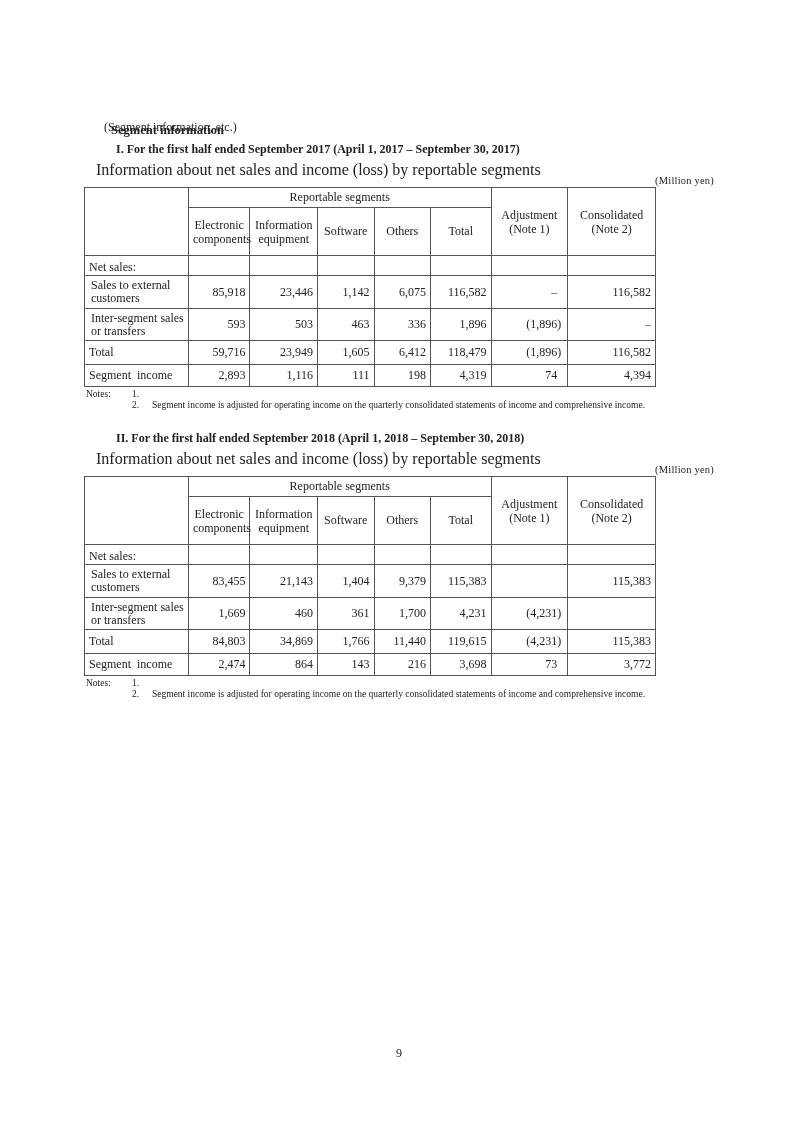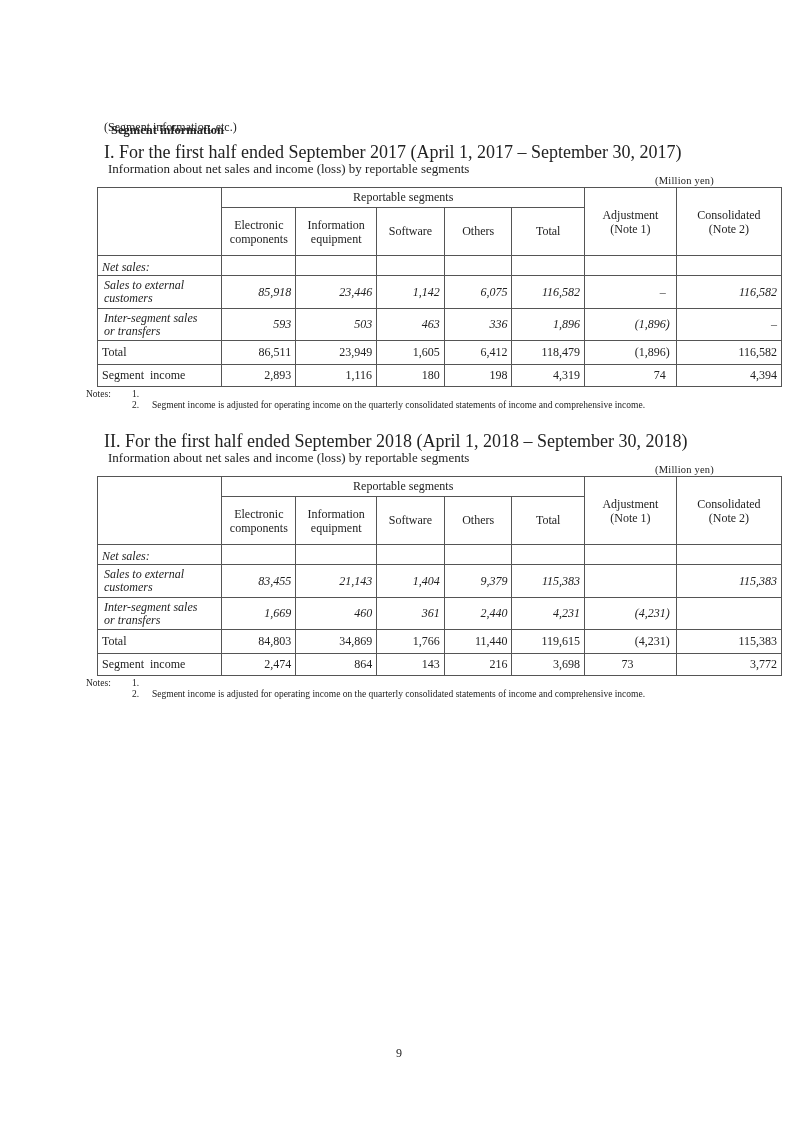--- a/index.html
+++ b/index.html
@@ -1,36 +1,36 @@
 <!DOCTYPE html>
 <html><head>
 <meta charset="utf-8">
 <style>
   html, body { margin: 0; padding: 0; background: #ffffff; }
   body { width: 800px; height: 1131px; position: relative; font-family: "Liberation Serif", "DejaVu Serif", serif; color: #222; font-size: 12px; }
   .abs { position: absolute; white-space: nowrap; }
   .h-paren { left: 104px; top: 120px; font-size: 12px; }
   .h-bold { left: 111px; top: 123px; font-size: 12.5px; font-weight: bold; }
-  .sec-title { left: 104px; font-size: 18px; }
-  .sec-sub { left: 108px; font-size: 13px; }
+  .sec-title { left: 116px; font-size: 12px; font-weight: bold; }
+  .sec-sub { left: 96px; font-size: 16px; }
   .unit { right: 86px; font-size: 10.5px; letter-spacing: 0.2px; }
-  table.seg { position: absolute; left: 84px; width: 685px; border-collapse: collapse; font-size: 12px; table-layout: fixed; margin-left: 13px; }
+  table.seg { position: absolute; left: 84px; width: 572px; border-collapse: collapse; font-size: 12px; table-layout: fixed; }
   table.seg td { border: 1px solid #555; padding: 0 4px; vertical-align: middle; }
   .c-label { width: 103px; }
   .c-ec { width: 61px; }
   .c-ie { width: 67px; }
   .c-sw { width: 56px; }
   .c-ot { width: 56px; }
   .c-tt { width: 60px; }
   .c-ad { width: 76px; }
   .c-cn { width: 87px; }
   .ctr { text-align: center; }
   .num { text-align: right; }
   .hdr-small { line-height: 14px; }
-  .rows-block td { border-top: none; border-bottom: none; font-style: italic; }
+  .rows-block td { border-top: none; border-bottom: none; }
   .lbl-block { line-height: 13px; }
   .lbl-indent { padding-left: 2px; display: block; }
   .notes { left: 86px; font-size: 9.5px; line-height: 11px; }
   .notes .row { display: flex; align-items: flex-end; }
   .notes .n-lead { width: 46px; }
   .notes .n-num { width: 20px; }
   .pageno { left: 396px; top: 1046px; font-size: 12px; }
   .dash { color: #444; }
 </style>
 </head>
@@ -99,33 +99,33 @@
     <td class="num">593</td>
     <td class="num">503</td>
     <td class="num">463</td>
     <td class="num">336</td>
     <td class="num">1,896</td>
     <td class="num" style="padding-right:6px;">(1,896)</td>
     <td class="num dash">–</td>
   </tr>
   <tr style="height:24px;">
     <td>Total</td>
-    <td class="num">86,511</td>
+    <td class="num">59,716</td>
     <td class="num">23,949</td>
     <td class="num">1,605</td>
     <td class="num">6,412</td>
     <td class="num">118,479</td>
     <td class="num" style="padding-right:6px;">(1,896)</td>
     <td class="num">116,582</td>
   </tr>
   <tr style="height:22px;">
     <td style="white-space:pre;">Segment  income</td>
     <td class="num">2,893</td>
     <td class="num">1,116</td>
-    <td class="num">180</td>
+    <td class="num">111</td>
     <td class="num">198</td>
     <td class="num">4,319</td>
     <td class="num" style="padding-right:10px;">74</td>
     <td class="num">4,394</td>
   </tr>
 </tbody>
   </table>
 
 <div class="abs notes" style="top:389px;">
   <div class="row">
@@ -192,21 +192,21 @@
     <td class="num">115,383</td>
   </tr>
   <tr class="rows-block" style="height:32px;">
     <td class="lbl-block">
           <span class="lbl-indent">Inter-segment sales</span>
           <span class="lbl-indent">or transfers</span>
         </td>
     <td class="num">1,669</td>
     <td class="num">460</td>
     <td class="num">361</td>
-    <td class="num">2,440</td>
+    <td class="num">1,700</td>
     <td class="num">4,231</td>
     <td class="num" style="padding-right:6px;">(4,231)</td>
     <td class="num"></td>
   </tr>
   <tr style="height:24px;">
     <td>Total</td>
     <td class="num">84,803</td>
     <td class="num">34,869</td>
     <td class="num">1,766</td>
     <td class="num">11,440</td>
@@ -214,21 +214,21 @@
     <td class="num" style="padding-right:6px;">(4,231)</td>
     <td class="num">115,383</td>
   </tr>
   <tr style="height:22px;">
     <td style="white-space:pre;">Segment  income</td>
     <td class="num">2,474</td>
     <td class="num">864</td>
     <td class="num">143</td>
     <td class="num">216</td>
     <td class="num">3,698</td>
-    <td class="num" style="padding-right:10px;text-align:center;">73</td>
+    <td class="num" style="padding-right:10px;">73</td>
     <td class="num">3,772</td>
   </tr>
 </tbody>
   </table>
 
 <div class="abs notes" style="top:678px;">
   <div class="row">
       <span class="n-lead">Notes:</span>
       <span class="n-num">1.</span>
     </div>

